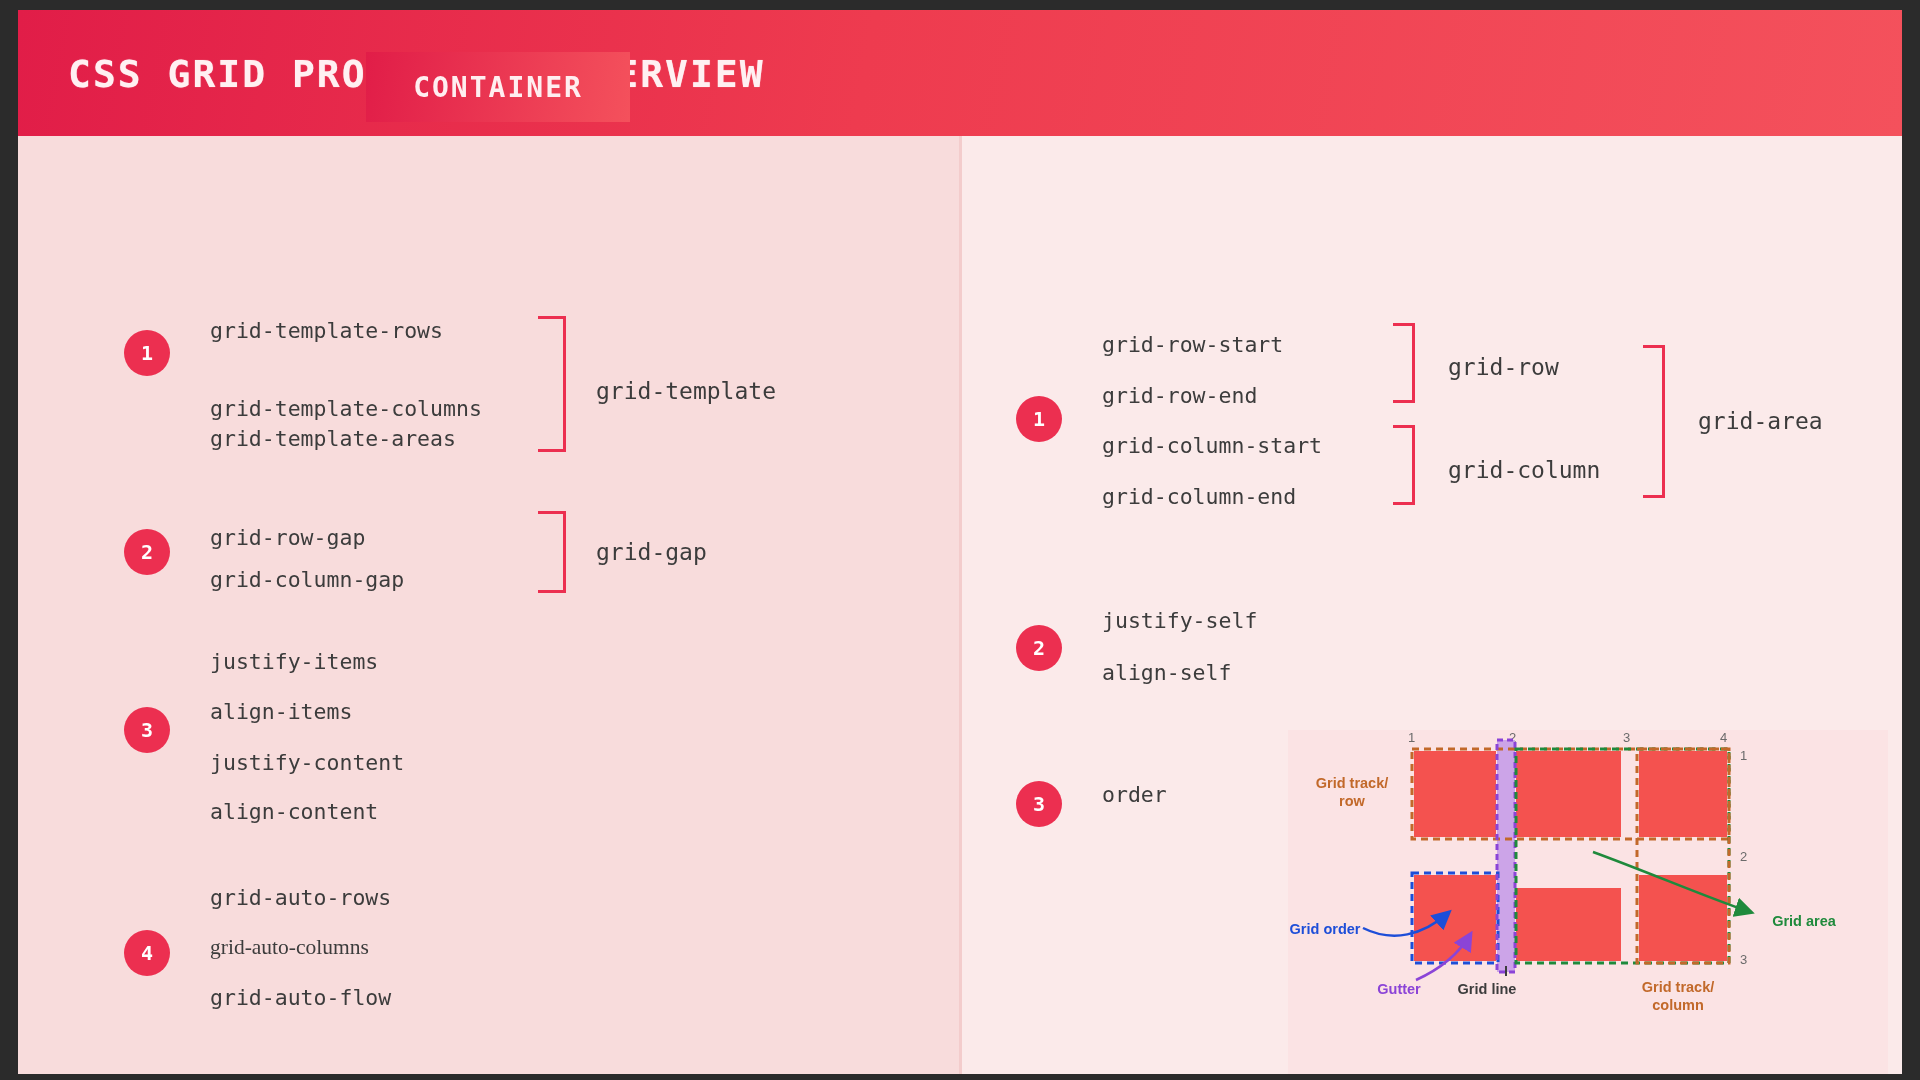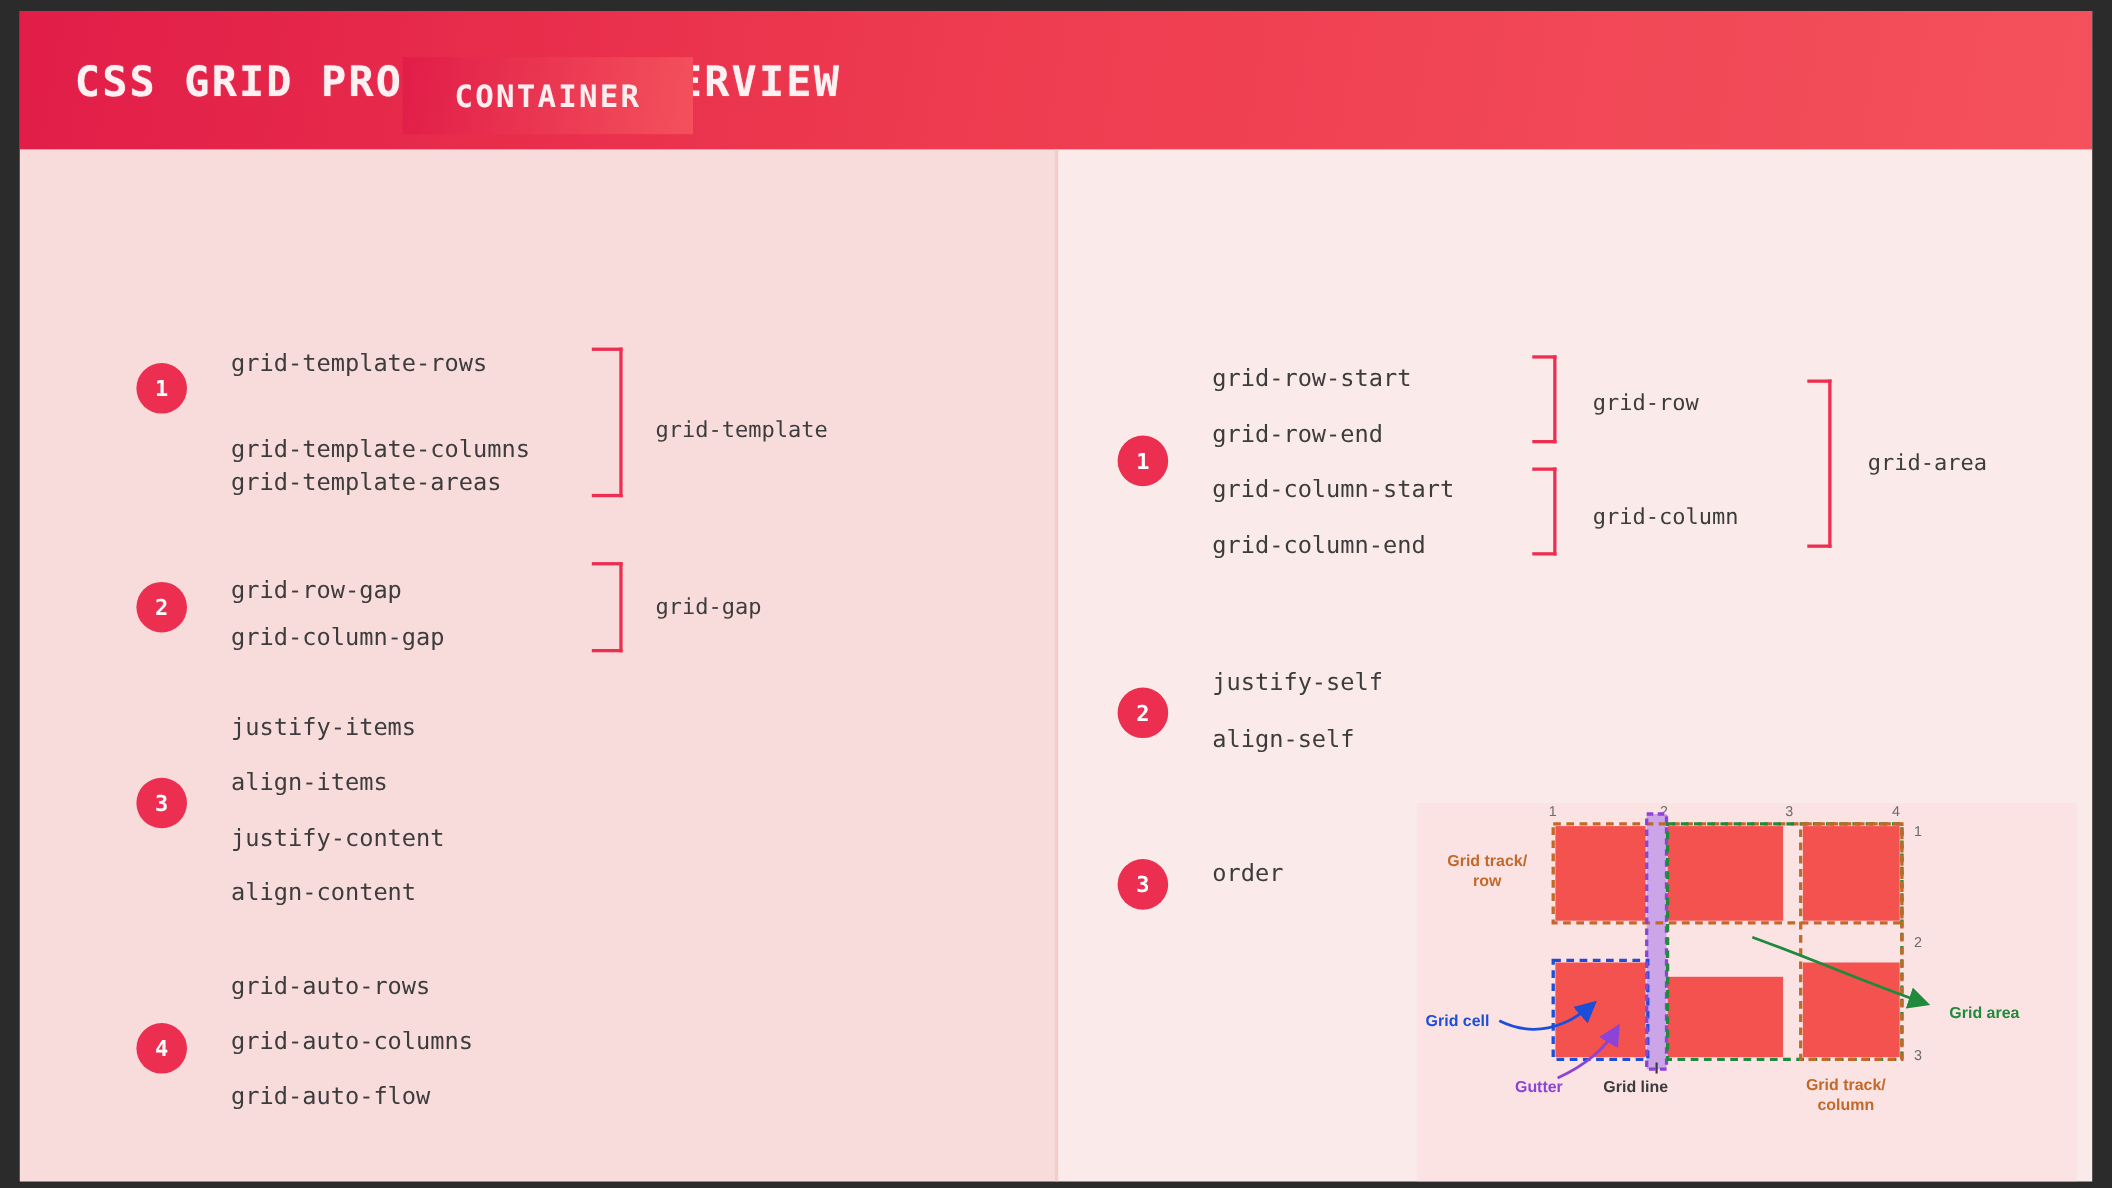--- a/index.html
+++ b/index.html
@@ -74,21 +74,21 @@
   .prop {
     position: absolute;
     font-family: "DejaVu Sans Mono", monospace;
     font-size: 21.5px;
     color: #3c3c3c;
     white-space: nowrap;
   }
   .group-label {
     position: absolute;
     font-family: "DejaVu Sans Mono", monospace;
-    font-size: 20px;
+    font-size: 23px;
     color: #3c3c3c;
     white-space: nowrap;
   }
   
   .bracket {
     position: absolute;
     border-top: 3px solid #ec2f50;
     border-right: 3px solid #ec2f50;
     border-bottom: 3px solid #ec2f50;
   }
@@ -154,21 +154,21 @@
   <div class="group-label" style="left:578px; top:529px;">grid-gap</div>
 
   <div class="num" style="left:106px; top:697px;">3</div>
   <div class="prop" style="left:192px; top:639px;">justify-items</div>
   <div class="prop" style="left:192px; top:689px;">align-items</div>
   <div class="prop" style="left:192px; top:740px;">justify-content</div>
   <div class="prop" style="left:192px; top:789px;">align-content</div>
 
   <div class="num" style="left:106px; top:920px;">4</div>
   <div class="prop" style="left:192px; top:875px;">grid-auto-rows</div>
-  <div class="prop" style="left:192px; top:925px;">grid-auto-columns</div>
+  <div class="prop" style="left:192px; top:925px;font-family:Liberation Serif, serif;">grid-auto-columns</div>
   <div class="prop" style="left:192px; top:975px;">grid-auto-flow</div>
 
   <div class="num" style="left:998px; top:386px;">1</div>
   <div class="prop" style="left:1084px; top:322px;">grid-row-start</div>
   <div class="prop" style="left:1084px; top:373px;">grid-row-end</div>
   <div class="prop" style="left:1084px; top:423px;">grid-column-start</div>
   <div class="prop" style="left:1084px; top:474px;">grid-column-end</div>
 
   <div class="bracket" style="left:1375px; top:313px; width:22px; height:80px;"></div>
   <div class="group-label" style="left:1430px; top:344px;">grid-row</div>
@@ -232,19 +232,19 @@
           <path d="M0,0 L8,4 L0,8 z" fill="#1f8a3c"></path>
         </marker>
       </defs>
       <path d="M75,198 C105,213 135,205 160,183" fill="none" stroke="#1d4ed8" stroke-width="2.5" marker-end="url(#ah-blue)"></path>
       <path d="M128,250 C150,240 170,225 182,205" fill="none" stroke="#8b44d7" stroke-width="2.5" marker-end="url(#ah-purple)"></path>
       <path d="M305,122 C360,142 420,168 462,182" fill="none" stroke="#1f8a3c" stroke-width="2.5" marker-end="url(#ah-green)"></path>
     </svg>
 
     <div class="gd-label" style="left:18px;  top:44px;  width:92px; color:#c2692a;">Grid track/<br>row</div>
     <div class="gd-label" style="left:330px; top:248px; width:120px; color:#c2692a;">Grid track/<br>column</div>
-    <div class="gd-label" style="left:0px;   top:190px; width:74px; color:#1d4ed8;">Grid cell</div>
+    <div class="gd-label" style="left:0px;   top:190px; width:74px; color:#1d4ed8;">Grid order</div>
     <div class="gd-label" style="left:80px;  top:250px; width:62px; color:#8b44d7;">Gutter</div>
     <div class="gd-label" style="left:158px; top:250px; width:82px; color:#3c3c3c;">Grid line</div>
     <div class="gd-label" style="left:470px; top:182px; width:92px; color:#1f8a3c;">Grid area</div>
   </div>
 
 </div>
 
 </body></html>

